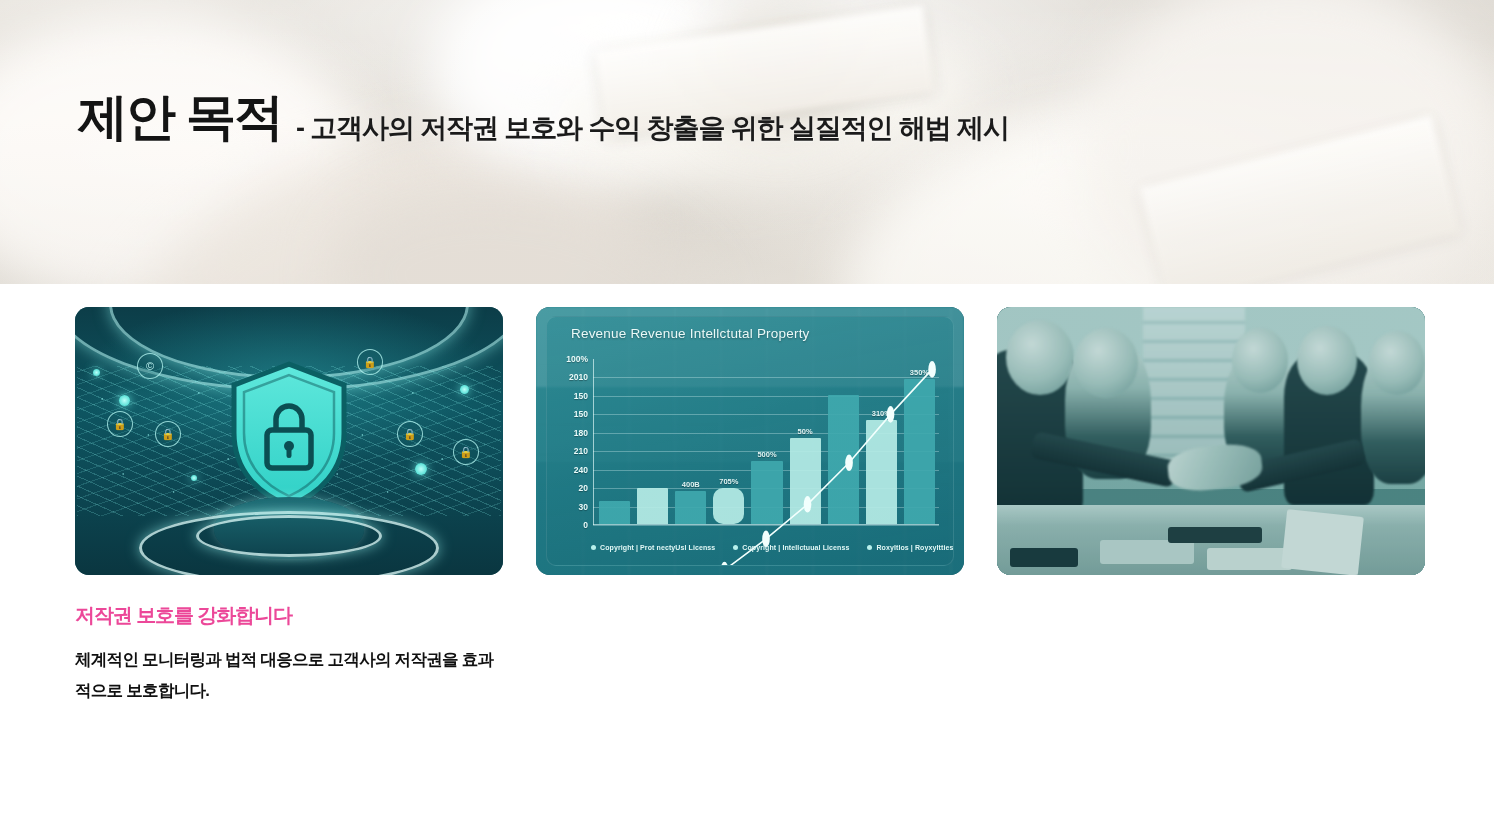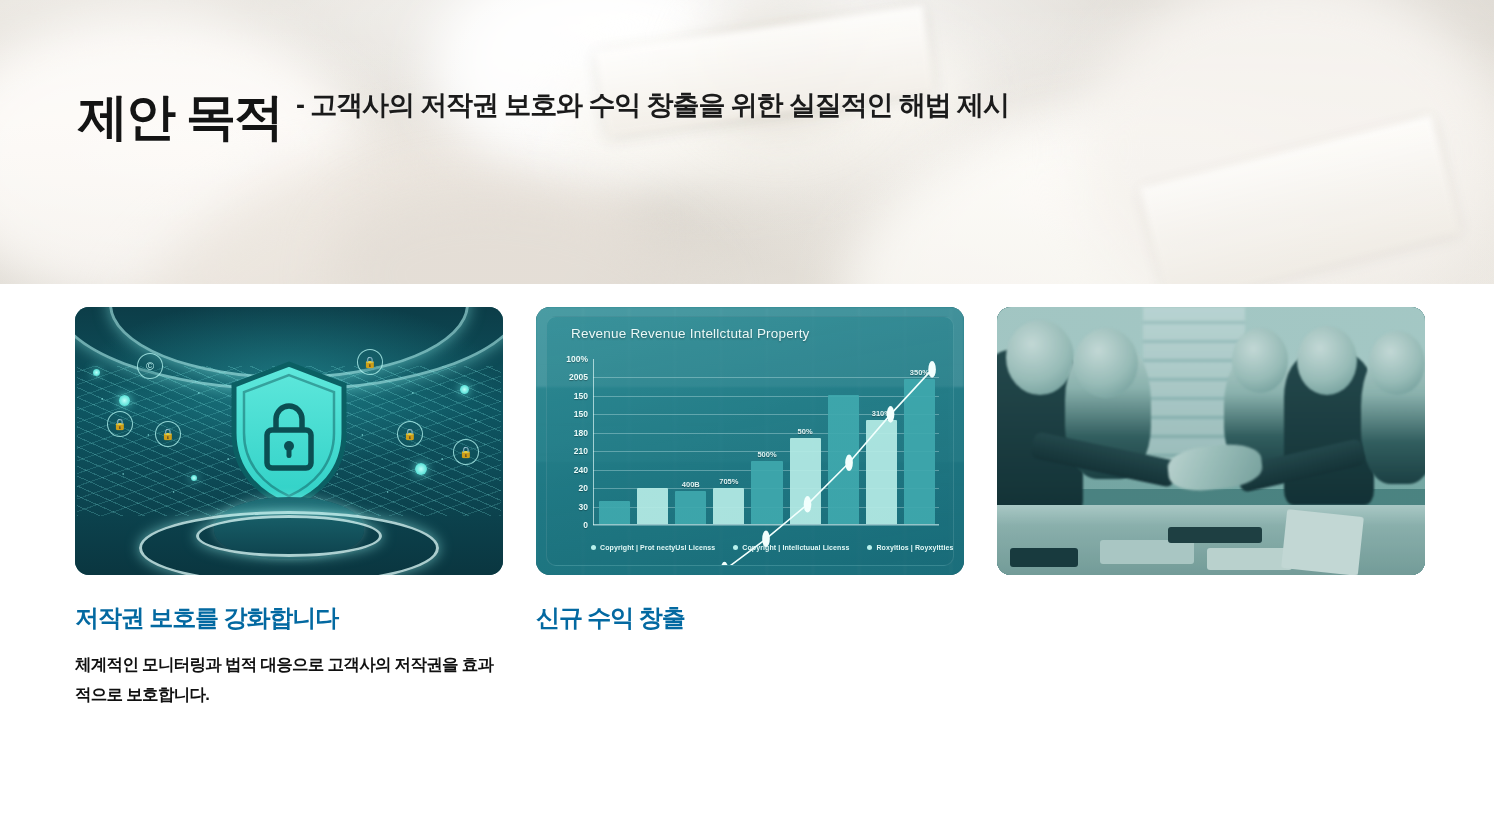--- a/index.html
+++ b/index.html
@@ -54,21 +54,21 @@
   .hero-photo .veil {
     position:absolute; inset:0;
     background:linear-gradient(180deg,rgba(255,255,255,.18) 0%,rgba(255,255,255,.05) 40%,rgba(232,228,221,.25) 100%);
   }
 
   .hero-title-wrap {
     position:absolute;
     left:78px;
     top:92px;
     display:flex;
-    align-items:flex-start;
+    align-items:flex-end;
     gap:0px;
     white-space:nowrap;
   }
   .hero-title {
     font-size:50px;
     font-weight:900;
     letter-spacing:-2px;
     color:#141414;
     line-height:1;
     text-shadow:0 1px 2px rgba(255,255,255,.55);
@@ -267,24 +267,24 @@
     position:absolute; left:0; right:0; bottom:0; height:26%;
     background:linear-gradient(180deg,#cfe5e1 0%,#a8c8c4 30%,#8db2ae 100%);
     filter:blur(.6px);
   }
   .hs-obj { position:absolute; border-radius:3px; filter:blur(.7px); }
   .hs-tint { position:absolute; inset:0; background:rgba(40,110,110,.22); mix-blend-mode:multiply; }
 
   
   .card-title {
     margin-top:29px;
-    font-size:24px;
+    font-size:20px;
     font-weight:900;
     letter-spacing:-1.1px;
-    color:#0369a1;
+    color:#ec4899;
     line-height:1.15;
   }
   .card-body {
     margin-top:17px;
     font-size:16.5px;
     font-weight:700;
     letter-spacing:-.7px;
     line-height:1.85;
     color:#101010;
     width:424px;
@@ -370,21 +370,21 @@
         <div class="office"></div>
         <div class="chart-panel">
           <div class="chart-title">Revenue Revenue Intellctutal Property</div>
 
           <div class="plot">
             <div class="axis-y"></div>
             <div class="axis-x"></div>
 
             <div id="yticks">
                 <div class="ytick" style="top: 0%;">100%</div>
-                <div class="ytick" style="top: 11.1111%;">2005</div>
+                <div class="ytick" style="top: 11.1111%;">2010</div>
                 <div class="ytick" style="top: 22.2222%;">150</div>
                 <div class="ytick" style="top: 33.3333%;">150</div>
                 <div class="ytick" style="top: 44.4444%;">180</div>
                 <div class="ytick" style="top: 55.5556%;">210</div>
                 <div class="ytick" style="top: 66.6667%;">240</div>
                 <div class="ytick" style="top: 77.7778%;">20</div>
                 <div class="ytick" style="top: 88.8889%;">30</div>
                 <div class="ytick" style="top: 100%;">0</div>
               </div>
             <div id="gridlines">
@@ -398,21 +398,21 @@
                 <div class="gridline" style="top: 88.8889%;"></div>
                 <div class="gridline" style="top: 100%;"></div>
               </div>
 
             <div class="bars" id="bars">
                 <div class="bar" style="height: 14%; background: linear-gradient(rgb(63, 169, 174), rgb(63, 169, 174)); opacity: 0.92;"></div>
                 <div class="bar" style="height: 22%; background: linear-gradient(rgb(182, 236, 230), rgb(182, 236, 230)); opacity: 0.92;"></div>
                 <div class="bar" style="height: 20%; background: linear-gradient(rgb(63, 169, 174), rgb(63, 169, 174)); opacity: 0.92;">
                   <span class="bar-lbl">400B</span>
                 </div>
-                <div class="bar" style="height: 22%; background: linear-gradient(rgb(182, 236, 230), rgb(182, 236, 230)); opacity: 0.92;">
+                <div class="bar" style="height: 22%; background: linear-gradient(rgb(182, 236, 230), rgb(182, 236, 230)); opacity: 0.92; border-radius: 10px;">
                   <span class="bar-lbl">705%</span>
                 </div>
                 <div class="bar" style="height: 38%; background: linear-gradient(rgb(63, 169, 174), rgb(63, 169, 174)); opacity: 0.92;">
                   <span class="bar-lbl">500%</span>
                 </div>
                 <div class="bar" style="height: 52%; background: linear-gradient(rgb(182, 236, 230), rgb(182, 236, 230)); opacity: 0.92;">
                   <span class="bar-lbl">50%</span>
                 </div>
                 <div class="bar" style="height: 78%; background: linear-gradient(rgb(63, 169, 174), rgb(63, 169, 174)); opacity: 0.92;"></div>
                 <div class="bar" style="height: 63%; background: linear-gradient(rgb(182, 236, 230), rgb(182, 236, 230)); opacity: 0.92;">
@@ -447,21 +447,20 @@
                 <span class="legend-text">Copyright | Intellctuual Licenss</span>
               </div>
               <div class="legend-item">
                 <span class="legend-swatch"></span>
                 <span class="legend-text">Roxyltlos | Royxyltties</span>
               </div>
             </div>
         </div>
       </div>
     </div>
-    <h2 class="card-title">신규 수익 창출</h2>
   </section>
 
   <section class="card">
     <div class="card-media">
       <div class="handshake">
         <div class="hs-bg"></div>
         <div class="hs-window"></div>
 
         <div class="hs-suit" style="left:-4%; top:16%; width:24%; height:62%;"></div>
         <div class="hs-head" style="left:2%; top:5%; width:16%; height:28%;"></div>

